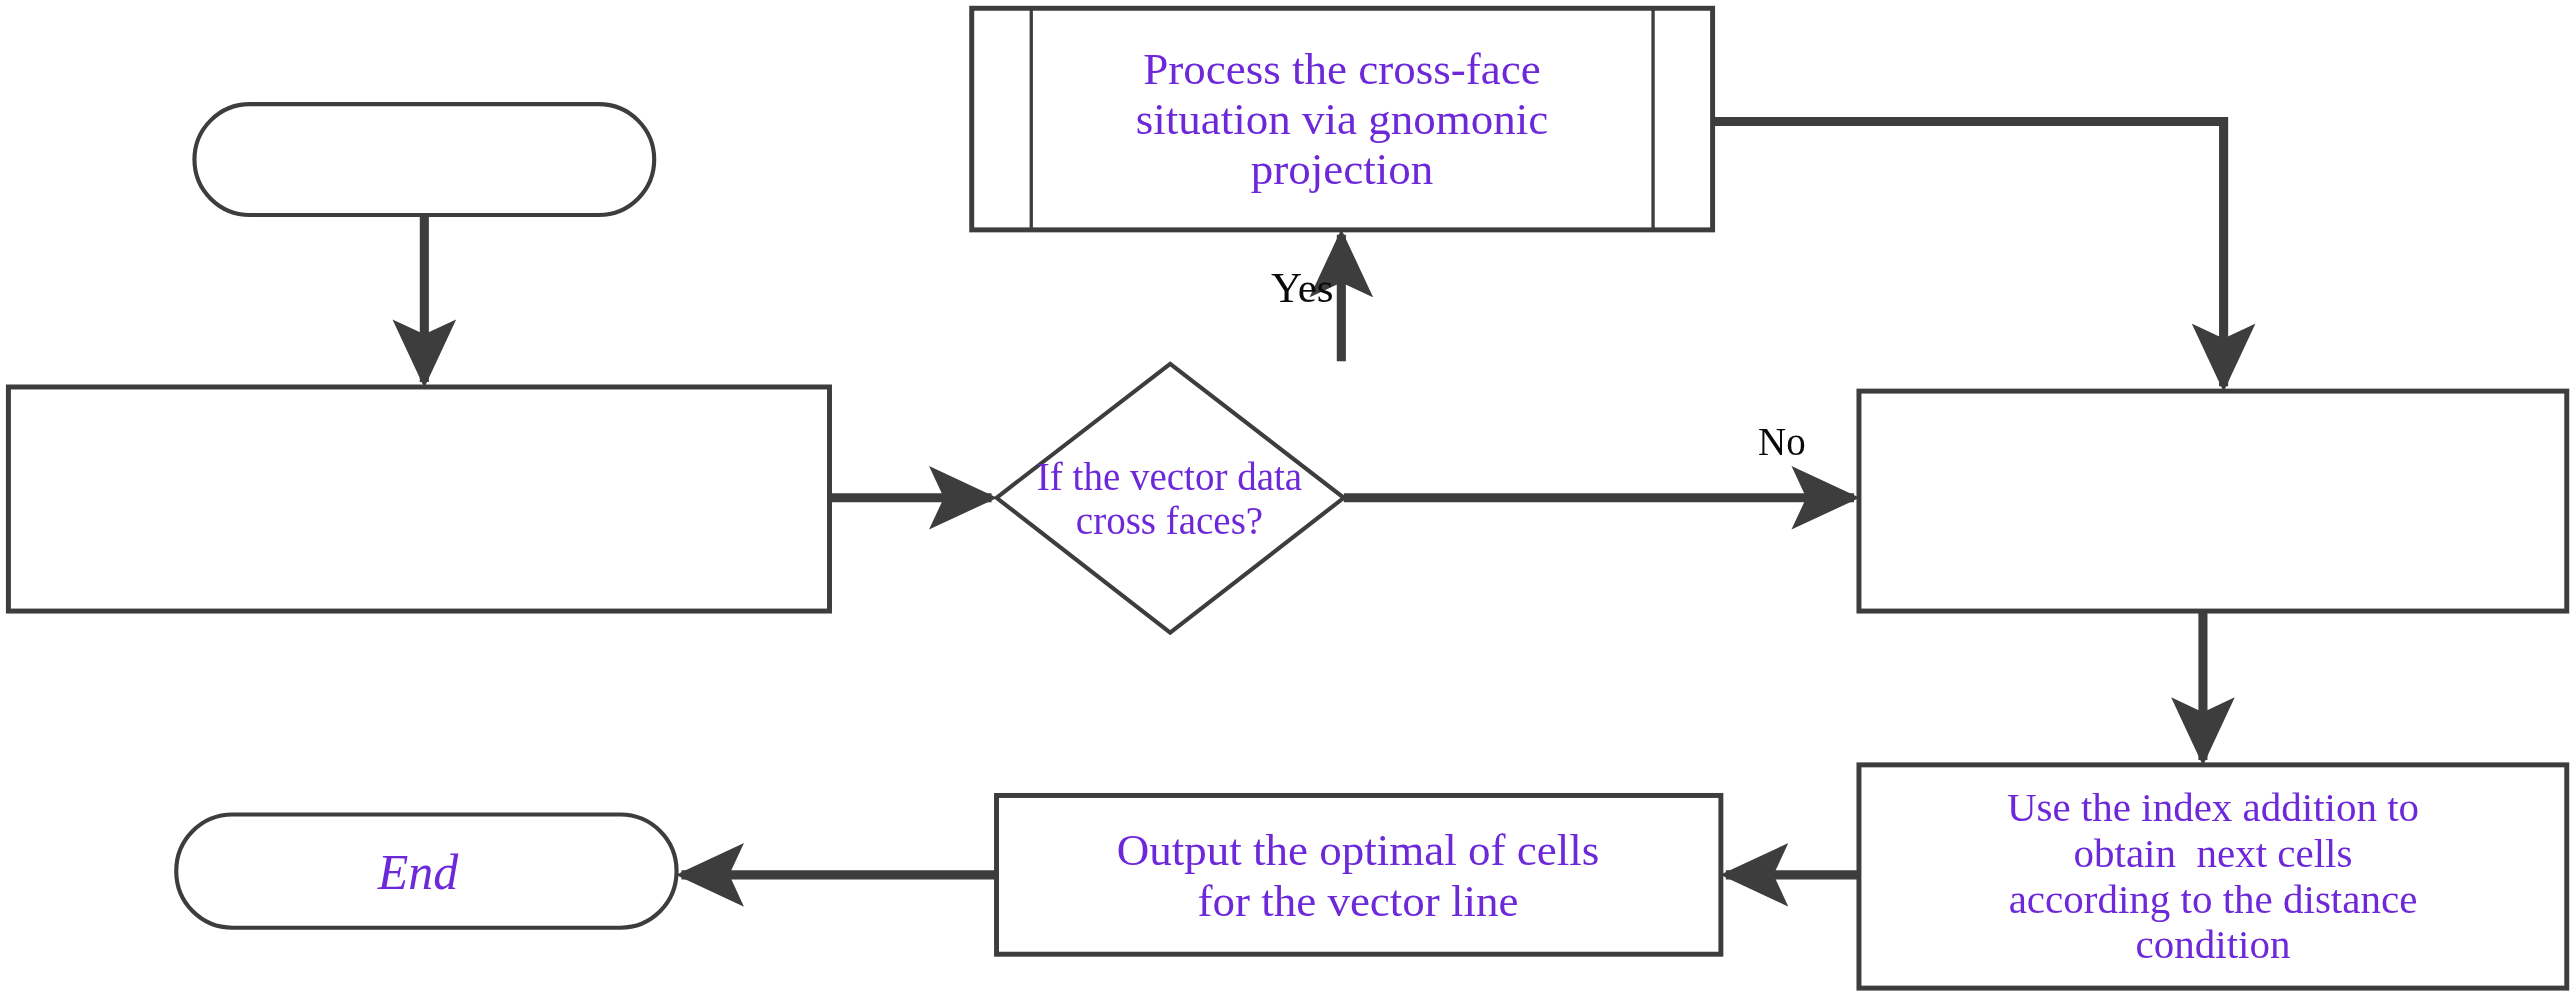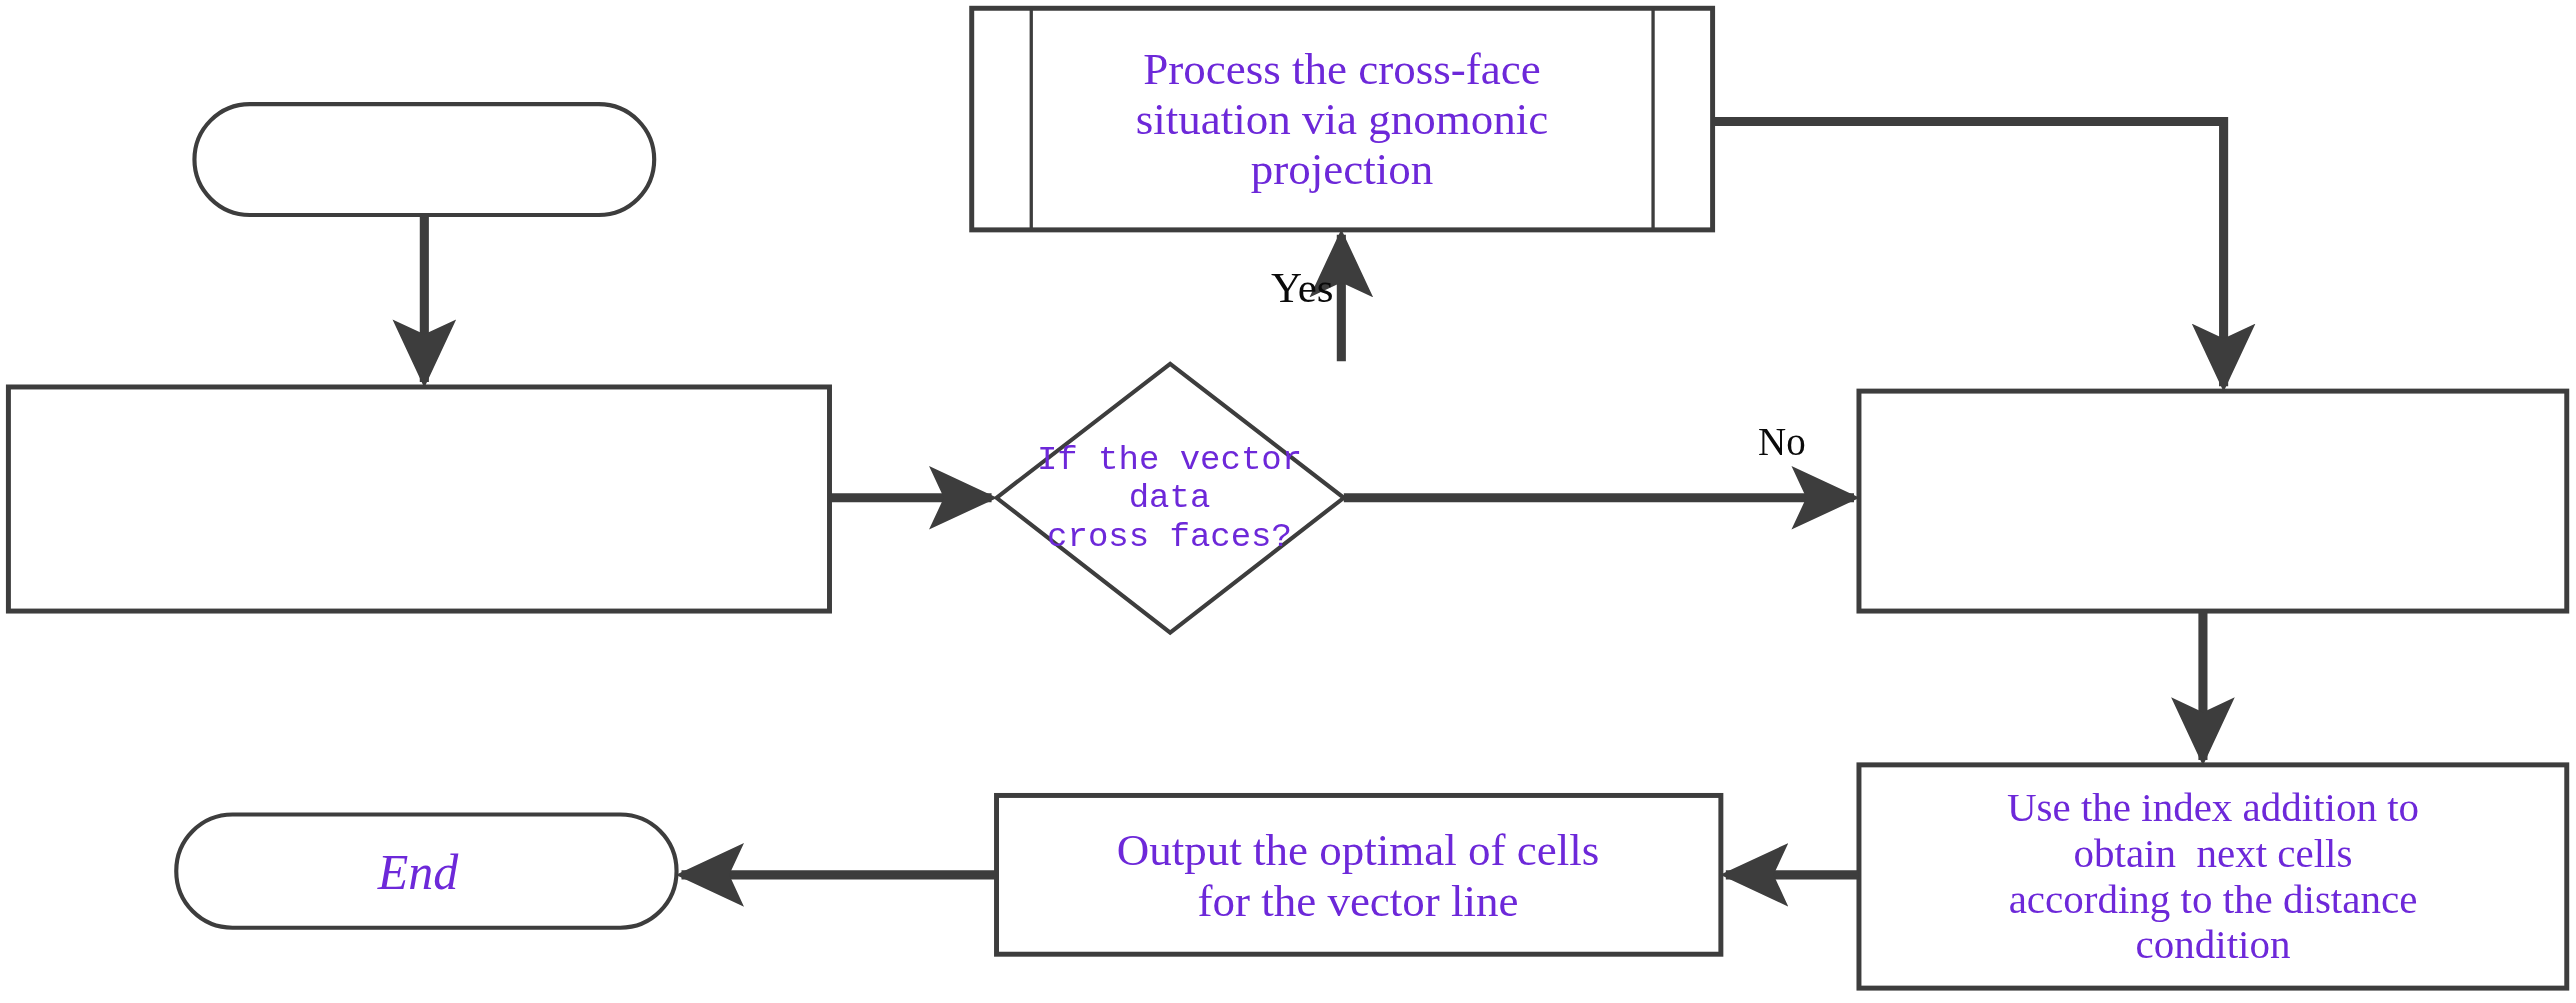--- a/index.html
+++ b/index.html
@@ -87,21 +87,21 @@
 
     <line x1="2664" y1="739" x2="2664" y2="919" stroke="#3d3d3d" stroke-width="11" marker-end="url(#arrowFilled)"></line>
 
     <line x1="2248" y1="1058" x2="2087" y2="1058" stroke="#3d3d3d" stroke-width="11" marker-end="url(#arrowFilled)"></line>
 
     <line x1="1205" y1="1058" x2="824" y2="1058" stroke="#3d3d3d" stroke-width="11" marker-end="url(#arrowFilled)"></line>
   </svg>
 
 
 
-  <div class="node-label" style="left:996px; top:389px; width:347px; height:219px; font-size:34px;font-family:Liberation Mono, monospace;">If the vector data
+  <div class="node-label" style="left:996px; top:389px; width:347px; height:219px; font-size:39px;">If the vector data
 cross faces?</div>
 
   <div class="node-label" style="left:1031px; top:8.3px; width:622px; height:222px; font-size:45px;">Process the cross-face
 situation via gnomonic
 projection</div>
 
 
   <div class="node-label" style="left:1859px; top:765px; width:708px; height:223px; font-size:41px;">Use the index addition to
 obtain  next cells
 according to the distance

